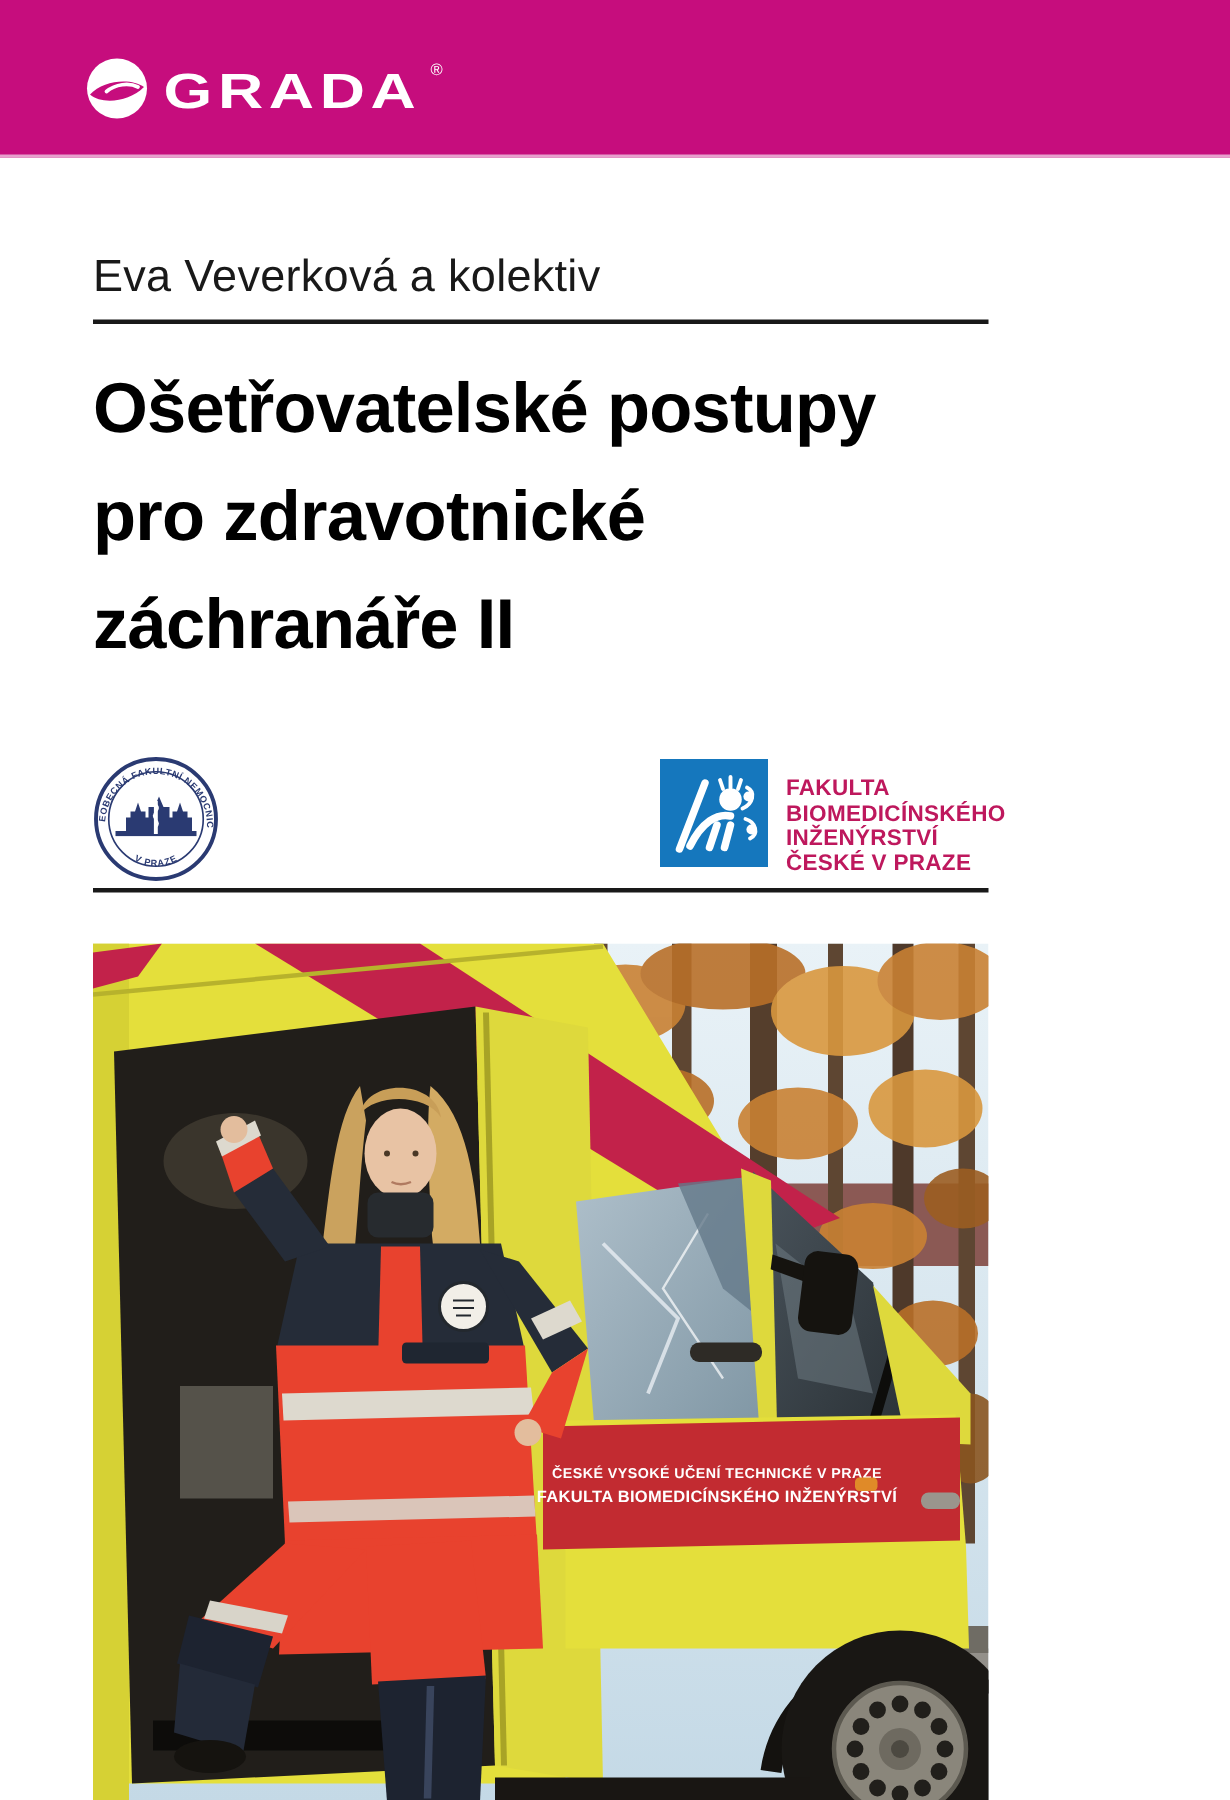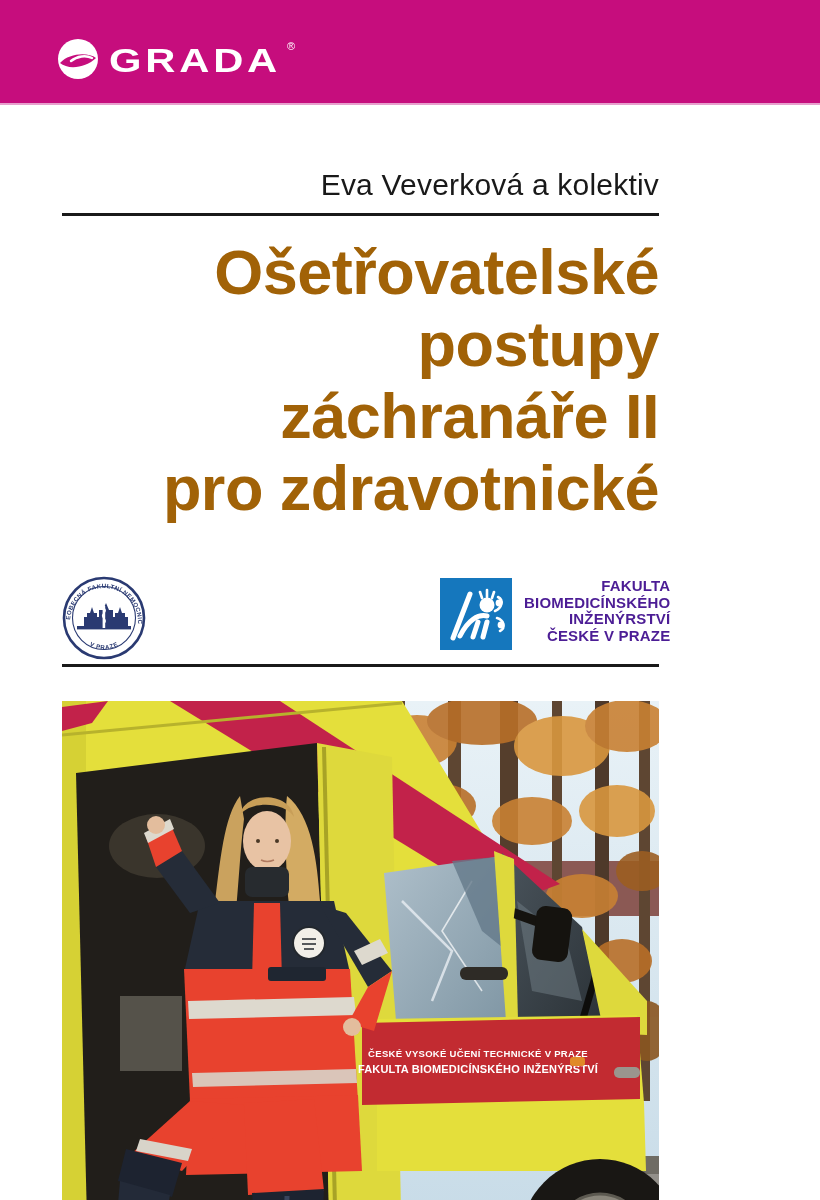--- a/index.html
+++ b/index.html
@@ -1,33 +1,33 @@
 <!DOCTYPE html>
 <html><head>
 <meta charset="utf-8">
 <style>
   html,body{margin:0;padding:0;background:#ffffff;}
   body{width:820px;height:1200px;overflow:hidden;font-family:"Liberation Sans",sans-serif;}
-  .page{position:relative;width:820px;height:1048px;background:#ffffff;text-align:right;}
+  .page{position:relative;width:820px;height:1048px;background:#ffffff;}
 
   .band{position:absolute;left:0;top:0;width:820px;height:103px;background:#c60d7d;border-bottom:2px solid #e7a0cd;}
   .grada-logo{position:absolute;left:55px;top:34px;}
 
   .content{position:absolute;left:62px;top:105px;width:597px;}
 
   .author{margin-top:62px;font-size:30px;line-height:36px;color:#191919;letter-spacing:0.2px;}
   .rule{border:none;border-top:3px solid #191919;margin:10px 0 0 0;width:597px;}
-  .title{margin:20px 0 0 0;font-size:63px;line-height:72px;font-weight:bold;color:#a16207;letter-spacing:-0.5px;}
+  .title{margin:20px 0 0 0;font-size:47px;line-height:72px;font-weight:bold;color:#000000;letter-spacing:-0.5px;}
   .title span{display:block;}
 
   .logos-row{position:relative;margin-top:50px;height:86px;width:597px;}
   .seal{position:absolute;left:0;top:2px;}
   .hospital-label{position:absolute;left:94px;top:34px;font-size:14.5px;font-weight:bold;color:#2a3a72;letter-spacing:0.1px;}
   .cvut-box{position:absolute;left:378px;top:4px;}
-  .faculty-text{position:absolute;left:462px;top:4px;font-size:15px;line-height:16.5px;font-weight:bold;color:#4c1d95;letter-spacing:0.2px;}
+  .faculty-text{position:absolute;left:462px;top:16px;font-size:15px;line-height:16.5px;font-weight:bold;color:#be185d;letter-spacing:0.2px;}
   .rule2{border:none;border-top:3px solid #191919;margin:4px 0 0 0;width:597px;}
 
   .cover-photo{margin:34px 0 0 0;width:597px;height:572px;display:block;}
 </style>
 </head>
 <body>
 
 <div class="page">
 
   <header class="band">
@@ -40,22 +40,22 @@
     </svg>
   </header>
 
   <main class="content">
 
     <div class="author">Eva Veverková a kolektiv</div>
     <hr class="rule">
 
     <h1 class="title">
       <span>Ošetřovatelské postupy</span>
+      <span>pro zdravotnické</span>
       <span>záchranáře II</span>
-      <span>pro zdravotnické</span>
     </h1>
 
     <div class="logos-row">
 
       <svg class="seal" width="84" height="84" viewBox="0 0 84 84">
         <defs>
           <path id="sealTopArc" d="M 8,46 A 34,34 0 1 1 76,46"></path>
           <path id="sealBottomArc" d="M 14,52 A 29,29 0 0 0 70,52"></path>
         </defs>
         <circle cx="42" cy="42" r="40" fill="#ffffff" stroke="#2a3a72" stroke-width="2.6"></circle>

